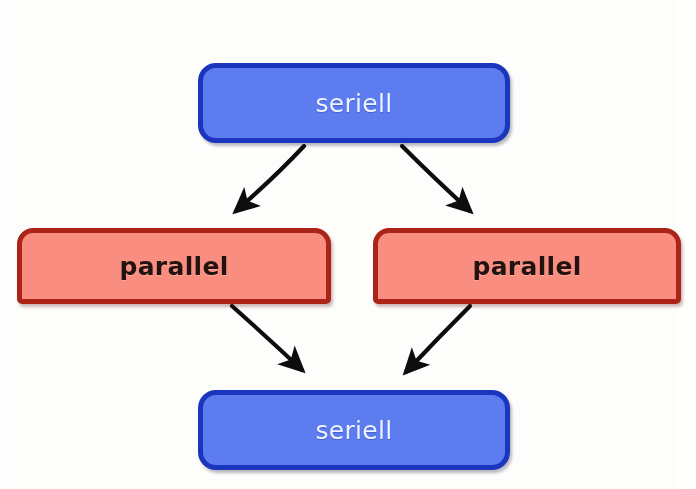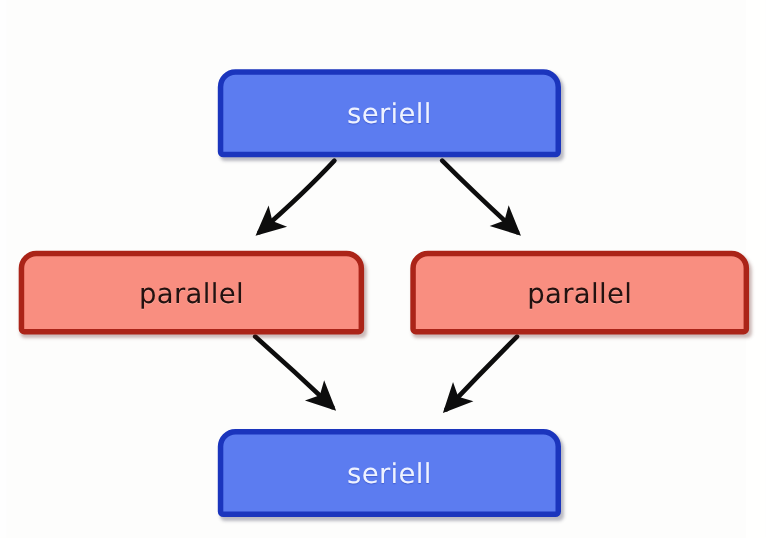--- a/index.html
+++ b/index.html
@@ -54,35 +54,37 @@
     letter-spacing: 0.3px;
     line-height: 1;
     white-space: nowrap;
   }
 
   .node-seriell {
     border-width: 5px;
     border-color: #1b35bd;
     background: #5c7cf0;
     box-shadow: 2px 3px 3px rgba(30,30,60,0.30);
+    border-radius: 18px;
   }
   .node-seriell .node-label {
     color: #eef2ff;
     text-shadow: 0 1px 1px rgba(40,60,170,0.45);
   }
 
   .node-parallel {
     border-width: 5px;
     border-color: #ab2418;
     background: #f98e80;
     box-shadow: 2px 3px 3px rgba(90,30,25,0.30);
   }
   .node-parallel .node-label {
     color: #231210;
     text-shadow: 0 1px 0 rgba(255,190,180,0.5);
+    font-weight: bold;
   }
 
   
   #node-seriell-top    { left: 198px; top: 63px;  width: 312px; height: 80px; }
   #node-parallel-left  { left: 17px;  top: 228px; width: 314px; height: 76px; }
   #node-parallel-right { left: 373px; top: 228px; width: 308px; height: 76px; }
   #node-seriell-bottom { left: 198px; top: 390px; width: 312px; height: 80px; }
 
   
   #arrow-layer {

